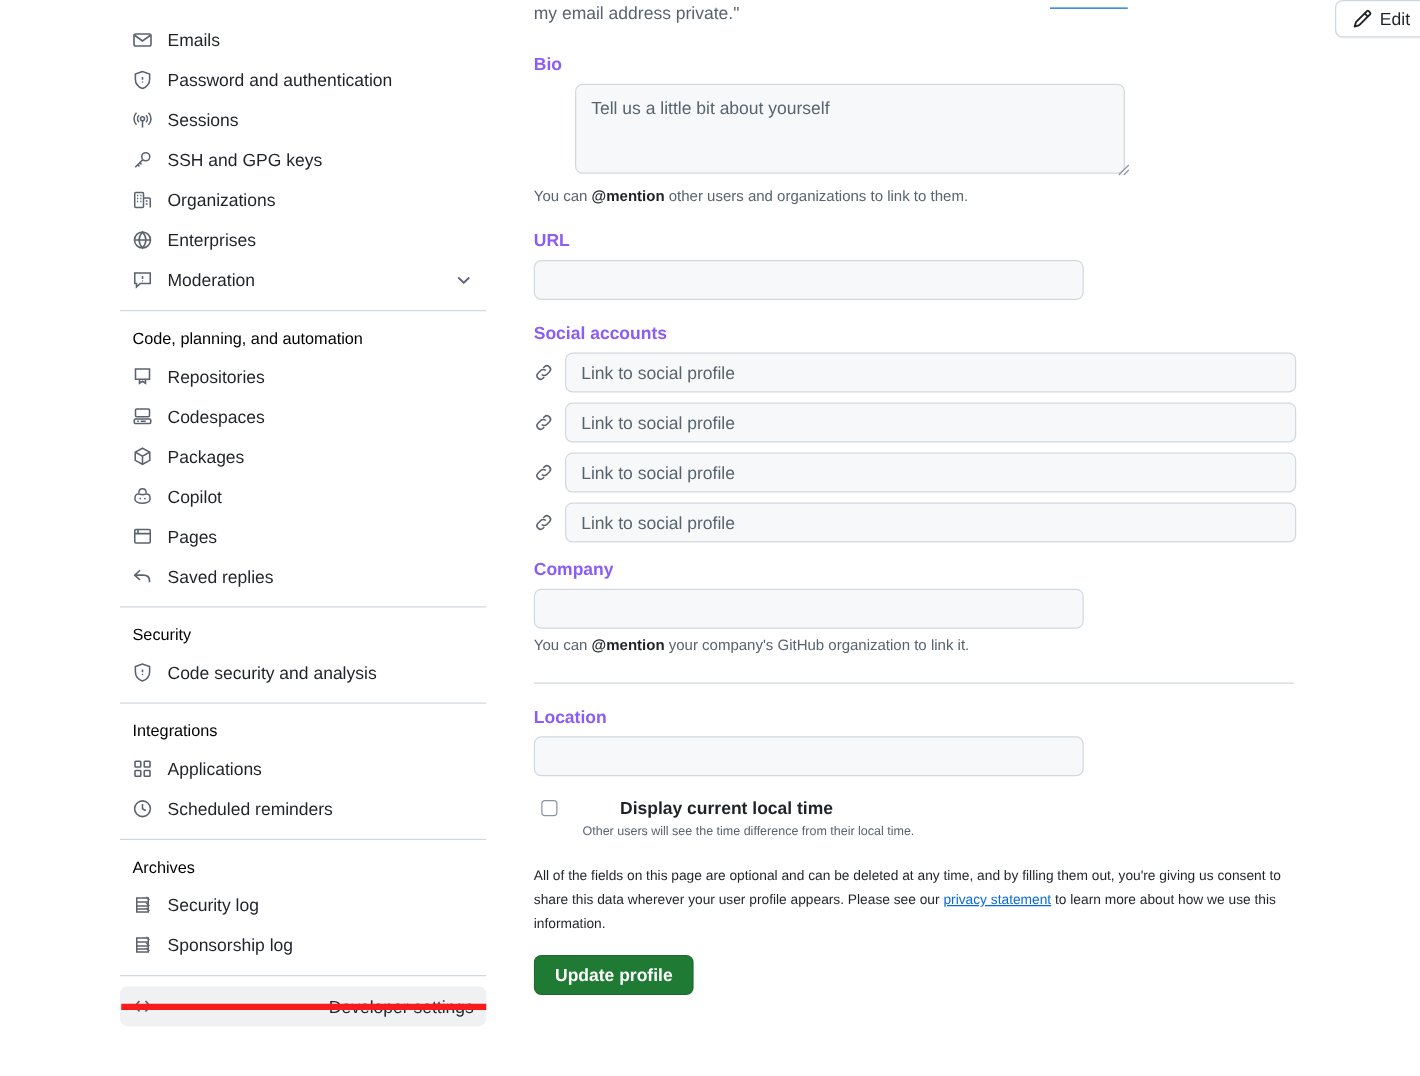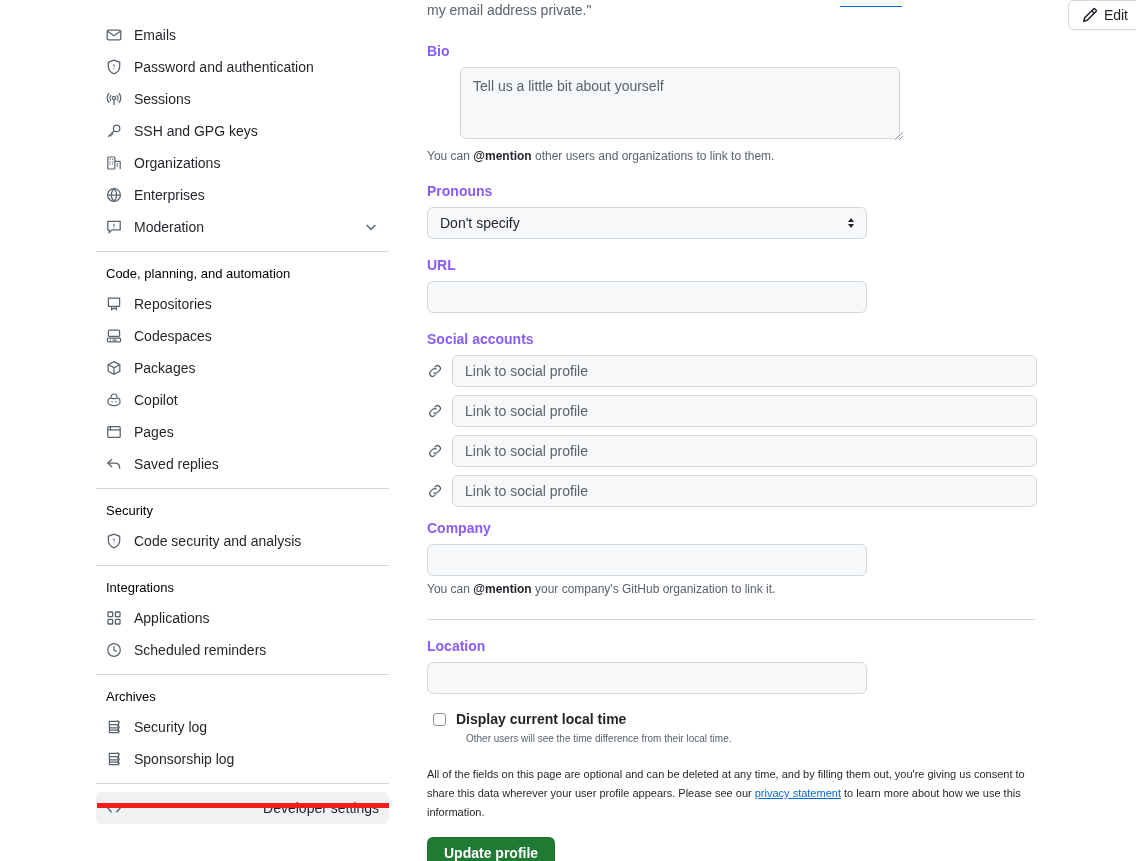--- a/index.html
+++ b/index.html
@@ -9,23 +9,23 @@
     background: #ffffff;
     font-family: "Liberation Sans", sans-serif;
     -webkit-font-smoothing: antialiased;
     overflow: hidden;
   }
   .page { position: relative; width: 1136px; height: 861px; }
 
   
   .sidebar {
     position: absolute;
-    left: 96px; top: 16px;
+    left: 96px; top: 0;
     width: 293px;
-    padding-top: 3px;
+    padding-top: 16px;
   }
   .nav-group { padding: 0; }
   .nav-item {
     display: flex;
     align-items: center;
     height: 32px;
     padding: 0 10px 0 10px;
     margin: 0 0 0 0;
     border-radius: 6px;
     cursor: pointer;
@@ -197,20 +197,21 @@
   .hr {
     height: 1px;
     background: #d1d9e0;
     width: 608px;
     margin: 0;
   }
 
   .check-row {
     display: flex;
     align-items: flex-start;
+    gap: 40px;
   }
   .cb {
     width: 13px; height: 13px;
     margin: 4px 10px 0 6px;
     border: 1px solid #8c959f;
     border-radius: 3px;
     background: #ffffff;
     flex: 0 0 13px;
     -webkit-appearance: none;
     appearance: none;
@@ -514,32 +515,20 @@
               <line x1="9" y1="5" x2="5" y2="9"></line>
           </svg>
         </span>
       </div>
       <div class="hint">
         <span>You can </span><b>@mention</b><span> other users and organizations to link to them.</span>
       </div>
     </div>
 
     
-    <div class="section" style="margin-top:16px;">
-      <label class="field-label">Pronouns</label>
-      <div class="select-wrap">
-        <select class="sel" id="pronouns-select"><option value="Don't specify">Don't specify</option><option value="they/them">they/them</option><option value="she/her">she/her</option><option value="he/him">he/him</option><option value="Custom">Custom</option></select>
-        <span class="sel-arrows">
-          <svg viewBox="0 0 12 16" width="12" height="16" fill="currentColor">
-            <path d="M6 3L9 7H3z"></path>
-              <path d="M6 13L3 9h6z"></path>
-          </svg>
-        </span>
-      </div>
-    </div>
 
     
     <div class="section" style="margin-top:16px;">
       <label class="field-label">URL</label>
       <input class="inp" type="text" placeholder="" style="">
     </div>
 
     
     <div class="section" style="margin-top:16px;">
       <label class="field-label">Social accounts</label>

